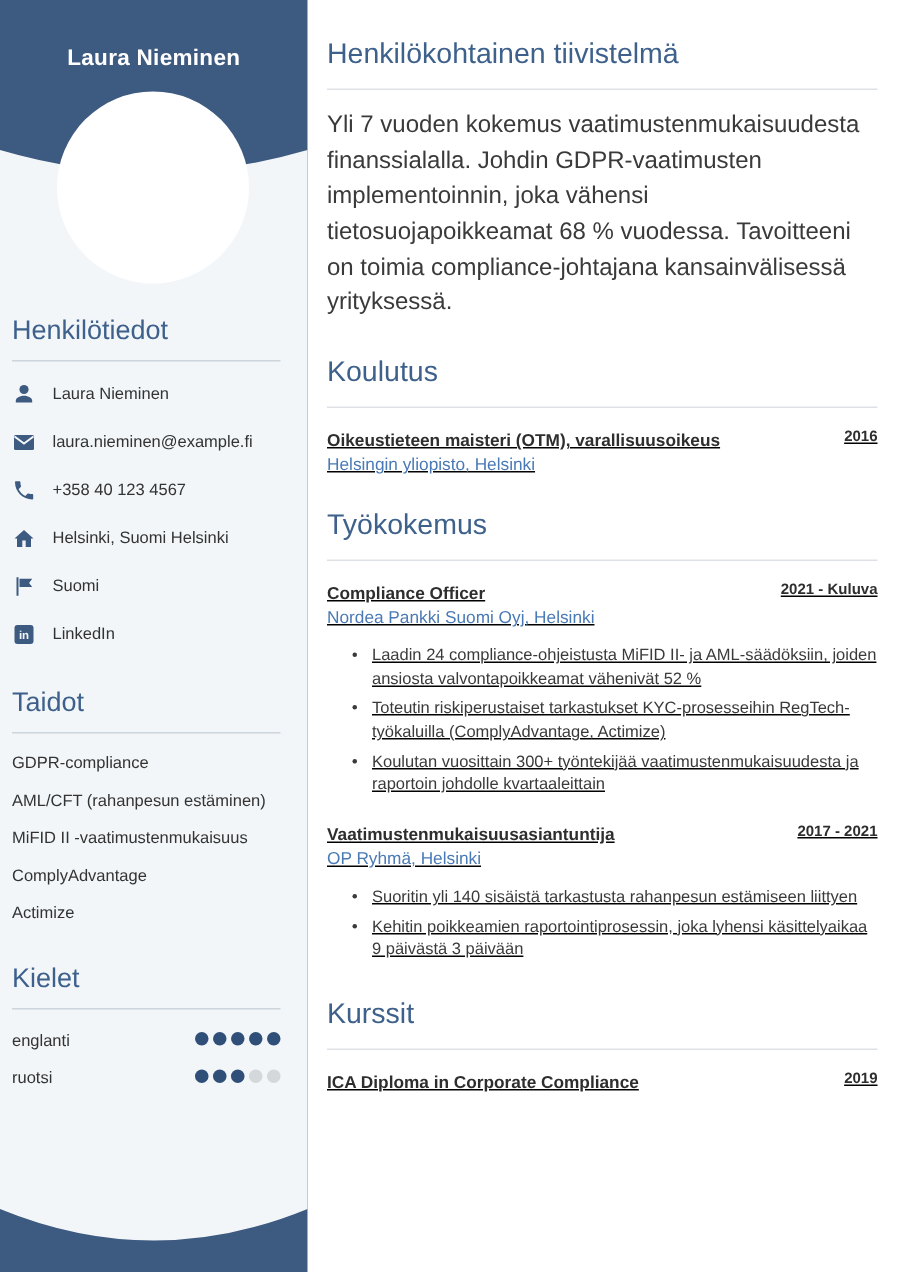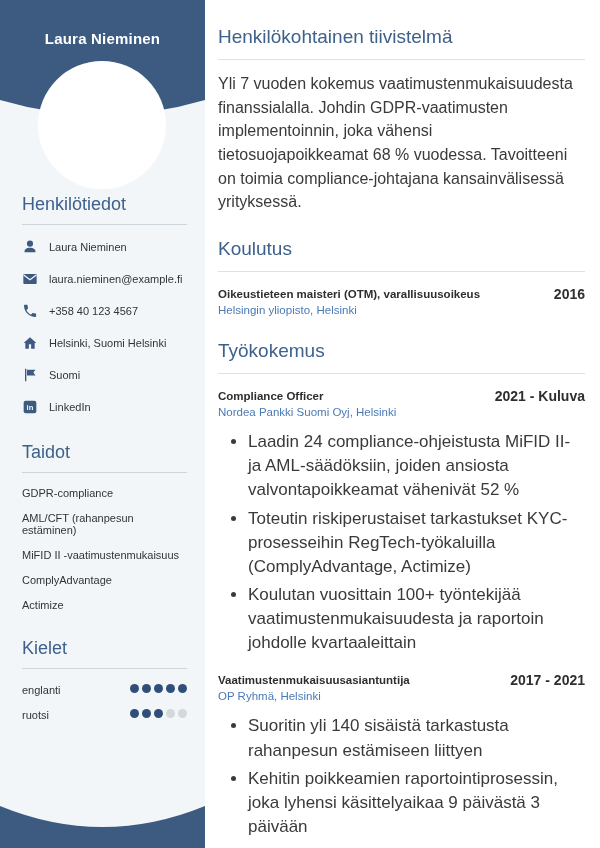--- a/index.html
+++ b/index.html
@@ -29,22 +29,22 @@
     color: #ffffff; font-size: 15px; font-weight: bold;
     letter-spacing: .2px;
   }
   .avatar {
     position: absolute; top: 61px; left: 38px;
     width: 128px; height: 128px;
     border-radius: 50%;
     background: #ffffff;
   }
   .sidebar-body {
-    position: absolute; top: 194px; left: 0; right: 0;
-    padding: 0 18px 0 22px;
+    position: absolute; top: 210px; left: 0; right: 0;
+    padding: 0 18px 0 8px;
   }
   .side-heading {
     font-size: 18px; font-weight: 400;
     color: #3e618c;
     padding-bottom: 9px;
     border-bottom: 1px solid #ccd4dc;
   }
   .contact-list { margin-top: 14px; }
   .contact-item { display: flex; align-items: center; gap: 11px; margin-bottom: 16px; }
   .contact-icon { flex: 0 0 16px; width: 16px; height: 16px; color: #3d5a80; display: flex; align-items: center; justify-content: center; }
@@ -66,28 +66,28 @@
   .main { flex: 1; padding: 26px 15px 0 13px; background: #ffffff; }
   .main-heading {
     font-size: 19px; font-weight: 400;
     color: #3e618c;
     padding-bottom: 11px;
     border-bottom: 1px solid #dde1e5;
   }
   .summary-text { margin-top: 12px; font-size: 16px; line-height: 1.48; color: #3a3a3a; }
   .main-section { margin-top: 24px; }
 
-  .entry { margin-top: 14px; }
+  .entry { margin-top: 14px; text-decoration: underline; }
   .entry + .entry { margin-top: 17px; }
   .entry-header { display: flex; justify-content: space-between; align-items: flex-start; }
   .entry-title { font-size: 11.5px; font-weight: bold; color: #2e2e2e; line-height: 1.4; max-width: 268px; }
-  .entry-date { font-size: 14px; font-weight: bold; color: #2e2e2e; white-space: nowrap; padding-left: 10px; }
+  .entry-date { font-size: 10px; font-weight: bold; color: #2e2e2e; white-space: nowrap; padding-left: 10px; }
   .entry-sub { margin-top: 2px; font-size: 11.5px; color: #4a7ab5; }
   .bullets { margin-top: 12px; padding-left: 30px; }
-  .bullets li { font-size: 17px; color: #3a3a3a; line-height: 1.42; margin-bottom: 4px; }
+  .bullets li { font-size: 11px; color: #3a3a3a; line-height: 1.42; margin-bottom: 4px; }
 </style>
 </head>
 <body>
 
 <div class="page">
 
   <aside class="sidebar">
 
     <svg class="sidebar-header-shape" width="205" height="130" viewBox="0 0 205 130" preserveAspectRatio="none" aria-hidden="true">
       <path d="M0,0 H205 V100 Q102.5,130 0,100 Z" fill="#3d5a80"></path>
@@ -230,21 +230,21 @@
 
       <div class="entry">
         <div class="entry-header">
           <div class="entry-title">Compliance Officer</div>
           <div class="entry-date">2021 - Kuluva</div>
         </div>
         <div class="entry-sub">Nordea Pankki Suomi Oyj, Helsinki</div>
         <ul class="bullets">
           <li>Laadin 24 compliance-ohjeistusta MiFID II- ja AML-säädöksiin, joiden ansiosta valvontapoikkeamat vähenivät 52 %</li>
           <li>Toteutin riskiperustaiset tarkastukset KYC-prosesseihin RegTech-työkaluilla (ComplyAdvantage, Actimize)</li>
-          <li>Koulutan vuosittain 100+ työntekijää vaatimustenmukaisuudesta ja raportoin johdolle kvartaaleittain</li>
+          <li>Koulutan vuosittain 300+ työntekijää vaatimustenmukaisuudesta ja raportoin johdolle kvartaaleittain</li>
         </ul>
       </div>
 
       <div class="entry">
         <div class="entry-header">
           <div class="entry-title">Vaatimustenmukaisuusasiantuntija</div>
           <div class="entry-date">2017 - 2021</div>
         </div>
         <div class="entry-sub">OP Ryhmä, Helsinki</div>
         <ul class="bullets">

